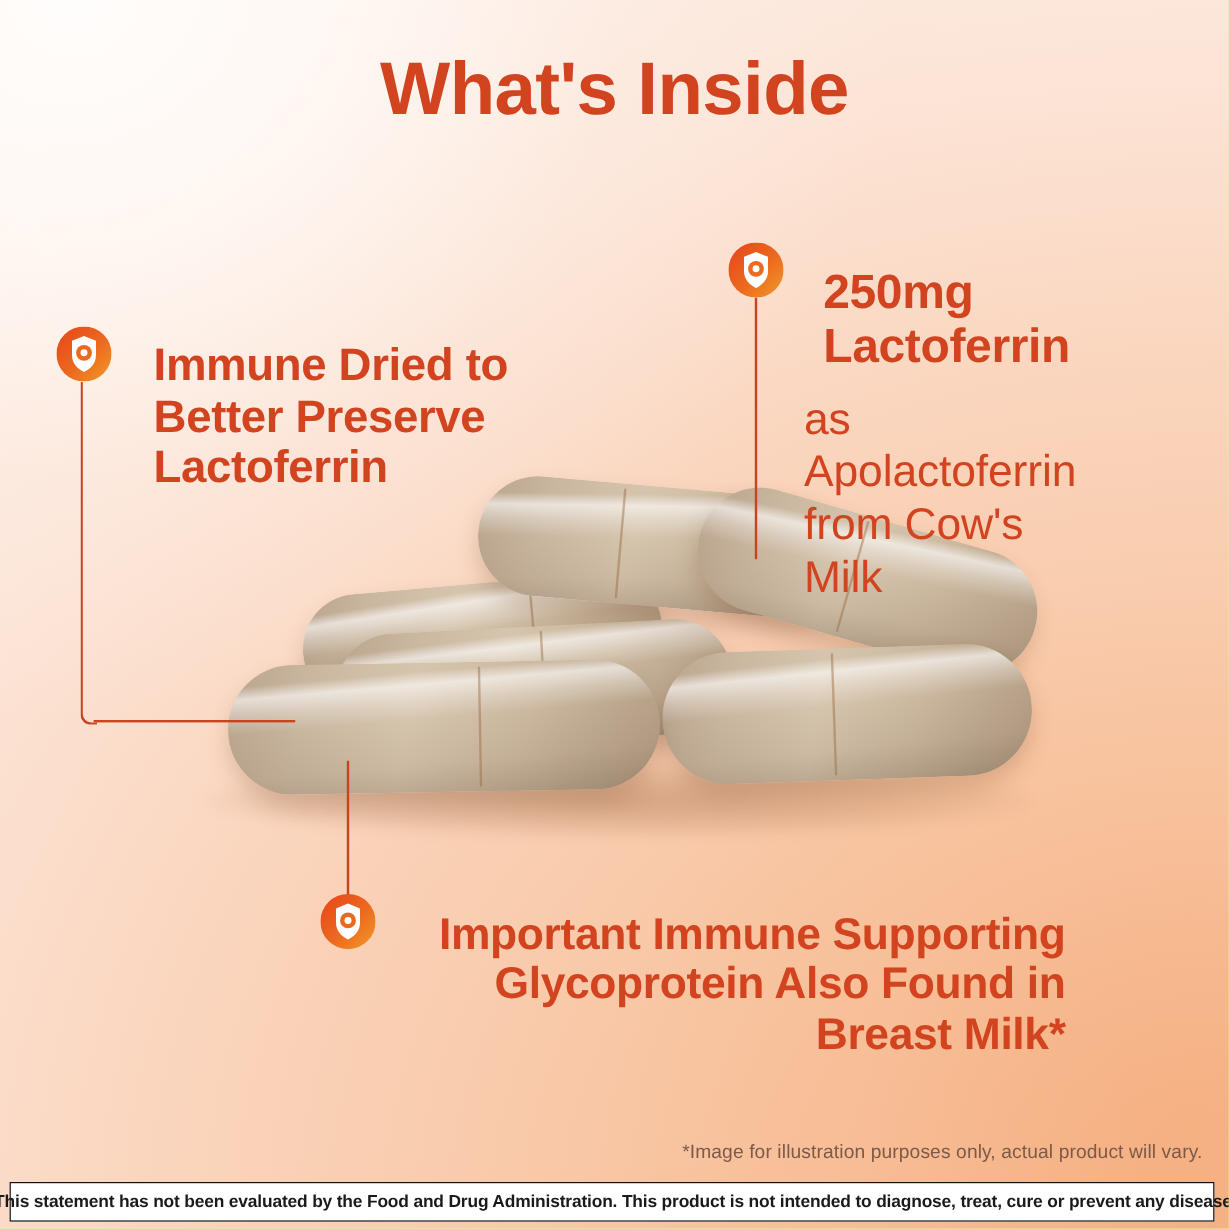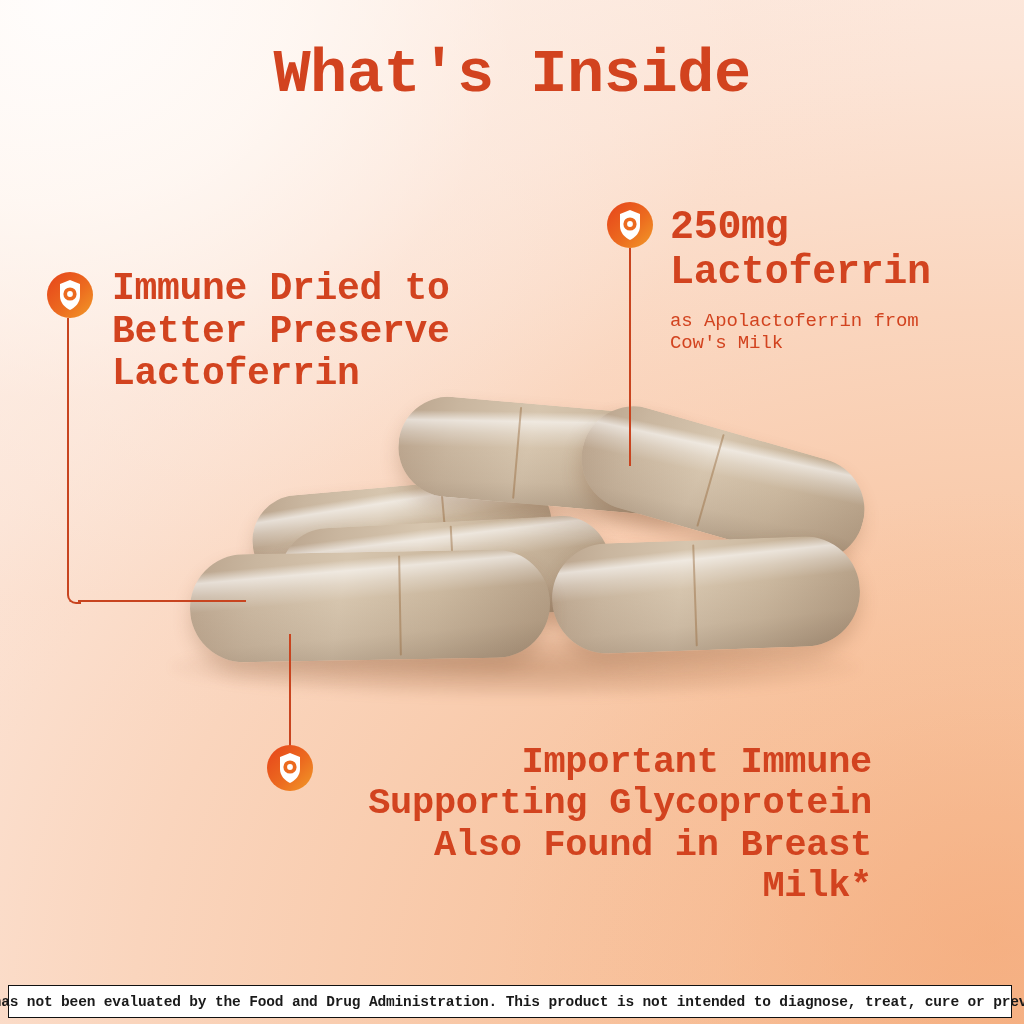--- a/index.html
+++ b/index.html
@@ -5,21 +5,21 @@
   html, body {
     margin: 0;
     padding: 0;
     background: #ffffff;
   }
   #infographic {
     position: relative;
     width: 1024px;
     height: 1024px;
     overflow: hidden;
-    font-family: Liberation Mono, monospace;
+    font-family: Liberation Sans, sans-serif;
     background: #bef264;
   }
   
   .bg-base {
     position: absolute;
     inset: 0;
     background:
       radial-gradient(ellipse 150% 120% at 100% 100%, #f6b488 0%, #f8c5a2 32%, #fad5bd 58%, #fce4d6 78%, #fdf0e9 100%);
   }
   .bg-light {
@@ -71,36 +71,36 @@
     border-bottom-left-radius: 9px;
   }
 
   
   .callout { position: absolute; }
   .callout-head {
     color: #d2431f;
     font-weight: bold;
     line-height: 1.12;
     letter-spacing: -0.3px;
-    margin: 0;
+    margin: 16px;
   }
   .callout-sub {
     color: #d2431f;
     font-weight: normal;
     line-height: 1.18;
     letter-spacing: -0.1px;
     margin: 0;
   }
 
   #callout-freeze { top: 268px; left: 112px; }
   #callout-freeze .callout-head { font-size: 38px; }
 
   #callout-dose { top: 206px; left: 670px; }
   #callout-dose .callout-head { font-size: 40px; }
-  #callout-dose .callout-sub { font-size: 19px; margin-top: 14px; }
+  #callout-dose .callout-sub { font-size: 37px; margin-top: 14px; }
 
   #callout-immune { top: 742px; left: 332px; }
   #callout-immune .callout-head { font-size: 37px; }
 
   
   .pile {
     position: absolute;
     left: 160px;
     top: 390px;
     width: 680px;
@@ -264,18 +264,19 @@
 
   <div class="callout" id="callout-dose">
     <p class="callout-head" style="max-width:250px;">250mg Lactoferrin</p>
     <p class="callout-sub" style="max-width:252px;">as Apolactoferrin from Cow's Milk</p>
   </div>
 
   <div class="callout" id="callout-immune">
     <p class="callout-head" style="max-width:540px;text-align:right;">Important Immune Supporting Glycoprotein Also Found in Breast Milk*</p>
   </div>
 
+  <div class="img-note">*Image for illustration purposes only, actual product will vary.</div>
 
   <div class="fda-bar">
     <span class="fda-text">*This statement has not been evaluated by the Food and Drug Administration. This product is not intended to diagnose, treat, cure or prevent any disease.</span>
   </div>
 
 </div>
 
 </body></html>

